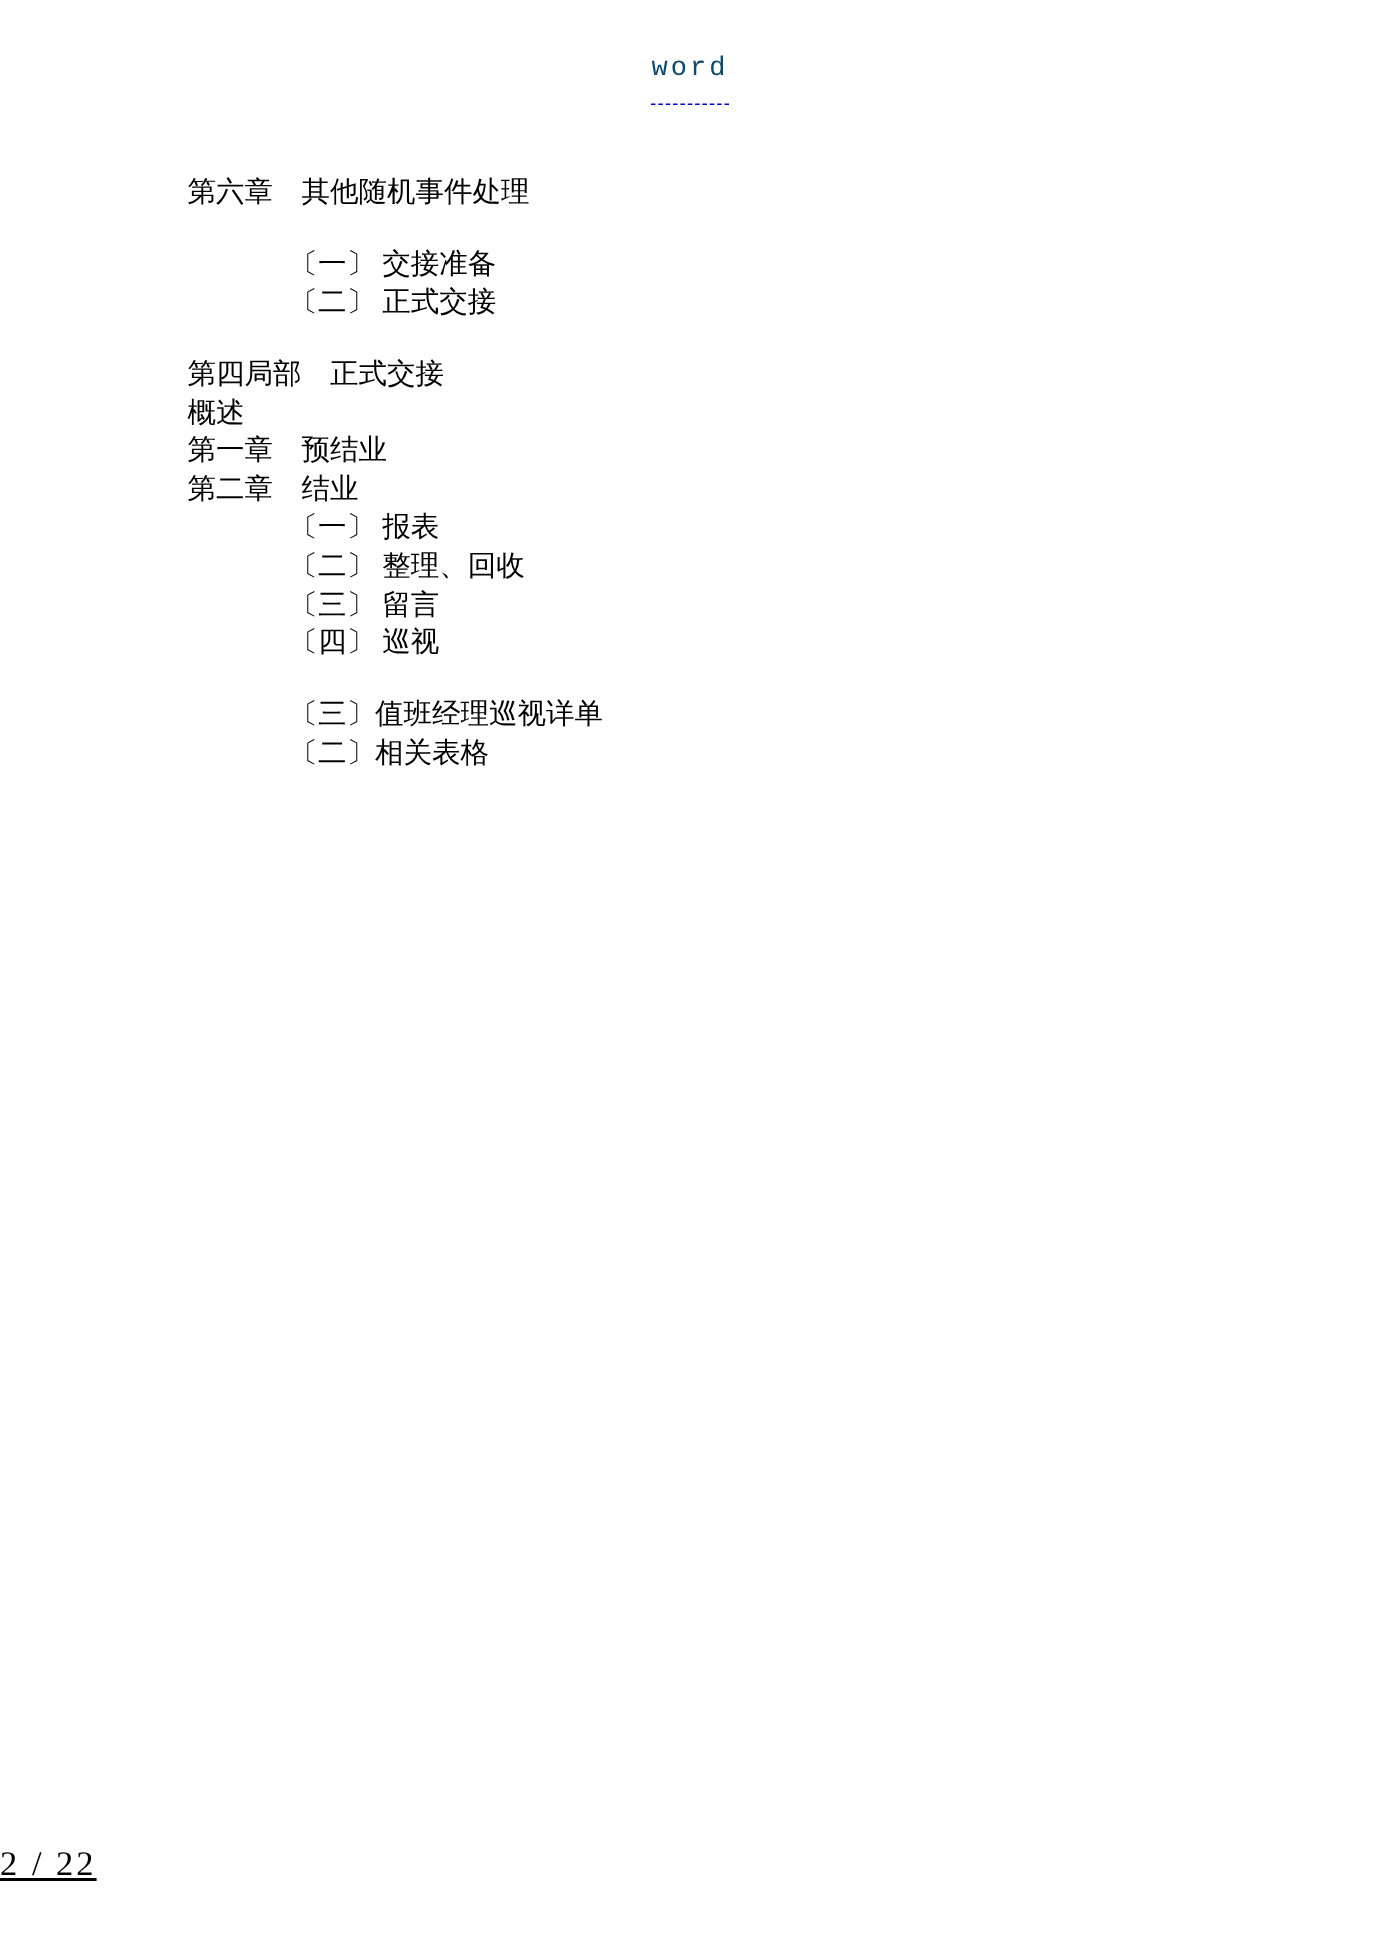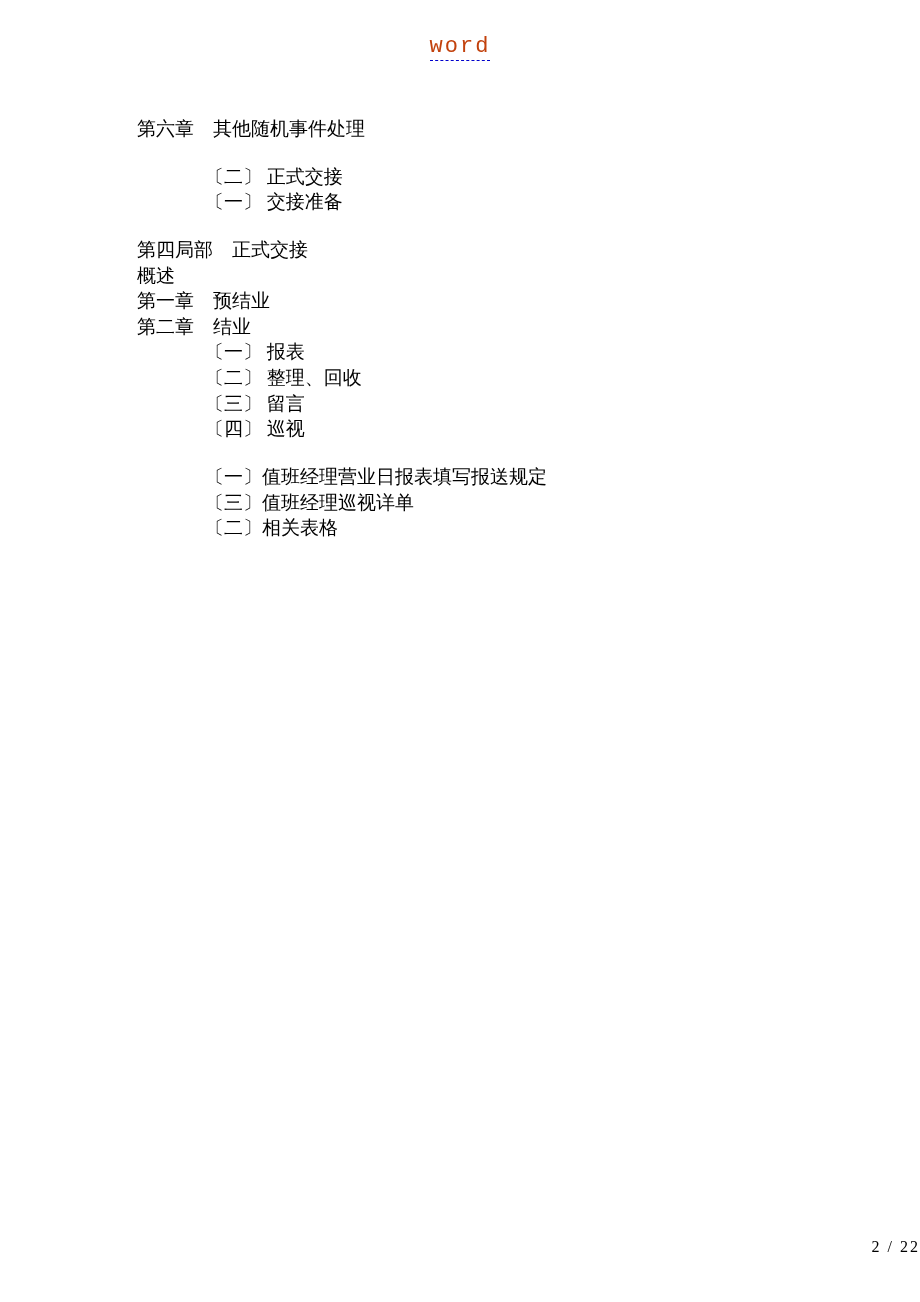--- a/index.html
+++ b/index.html
@@ -12,79 +12,79 @@
   }
   .header-link {
     position: absolute;
     top: 34px;
     left: 0;
     width: 920px;
     text-align: center;
   }
   .header-link a {
     font-family: "Courier New", monospace;
-    font-size: 22px;
-    color: #c2410c;
+    font-size: 18px;
+    color: #0c4a6e;
     text-decoration: none;
     border-bottom: 1px dashed #0000cc;
     letter-spacing: 2px;
-    padding-bottom: 1px;
+    padding-bottom: 13px;
   }
   .content {
     position: absolute;
     top: 116px;
-    left: 137px;
+    left: 125px;
     width: 660px;
     line-height: 1.35;
   }
   .l0 { margin-left: 0; }
   .l1 { }
   .l2 { }
   .l3 { margin-left: 68px; }
   .gap { height: 22px; }
   .footer {
     position: absolute;
     bottom: 46px;
     left: 0;
     width: 920px;
-    text-align: right;
-    font-size: 16px;
+    text-align: left;
+    font-size: 23px;
     letter-spacing: 2px;
+    text-decoration: underline;
   }
 </style>
 </head>
 <body>
 
 <div class="header-link">
   <a href="#">word</a>
 </div>
 
 <div class="content">
 
   <div class="l0">第六章　其他随机事件处理</div>
 
   <div class="gap"></div>
 
+  <div class="l3">〔一〕 交接准备</div>
   <div class="l3">〔二〕 正式交接</div>
-  <div class="l3">〔一〕 交接准备</div>
 
   <div class="gap"></div>
 
   <div class="l0">第四局部　正式交接</div>
   <div class="l1">概述</div>
   <div class="l2">第一章　预结业</div>
   <div class="l2">第二章　结业</div>
   <div class="l3">〔一〕 报表</div>
   <div class="l3">〔二〕 整理、回收</div>
   <div class="l3">〔三〕 留言</div>
   <div class="l3">〔四〕 巡视</div>
 
   <div class="gap"></div>
 
-  <div class="l3">〔一〕值班经理营业日报表填写报送规定</div>
   <div class="l3">〔三〕值班经理巡视详单</div>
   <div class="l3">〔二〕相关表格</div>
 
 </div>
 
 <div class="footer">
   <span>2 / 22</span>
 </div>
 
 </body></html>

